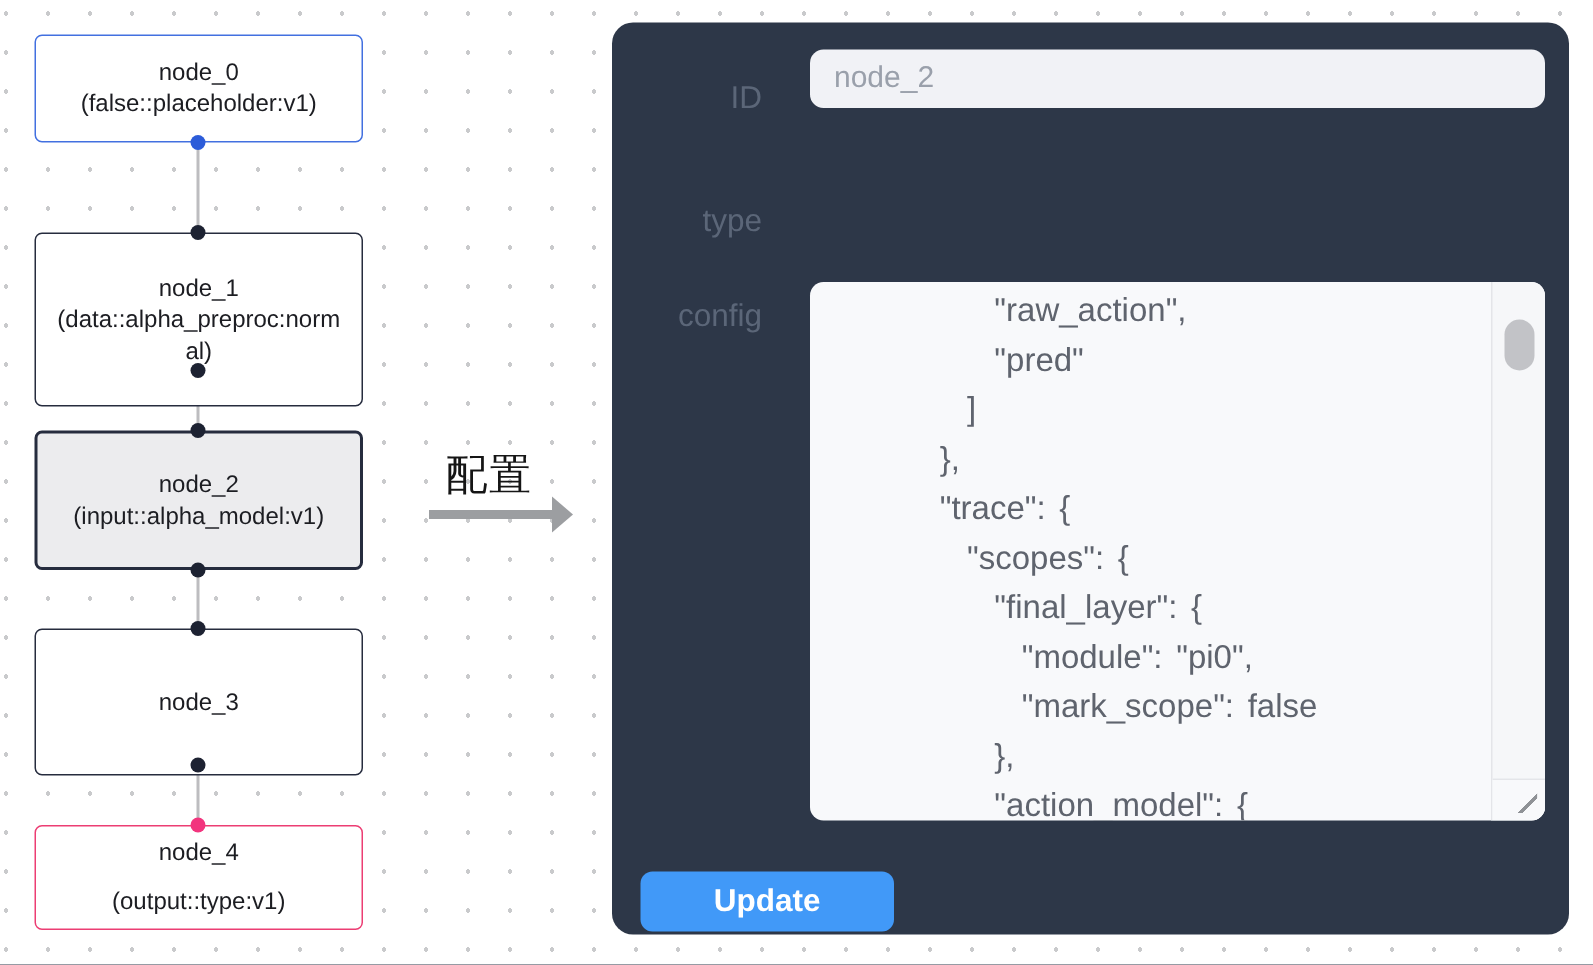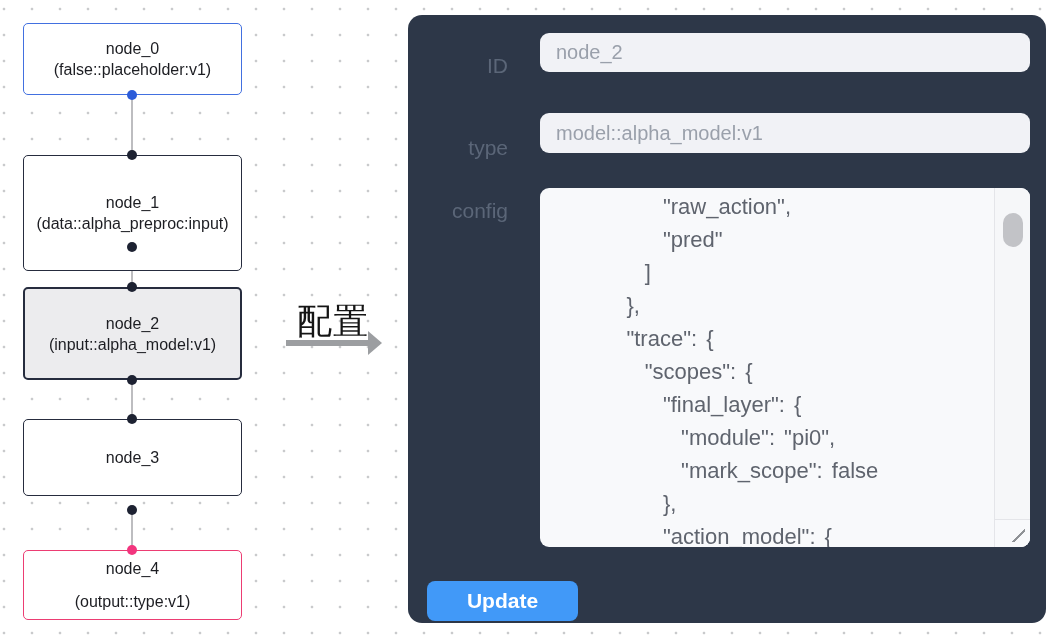--- a/index.html
+++ b/index.html
@@ -28,39 +28,39 @@
     padding: 20px 12px;
     font-size: 16px; line-height: 21px; color: #1c1d22;
     word-break: break-all;
   }
   .node--input   { border-color: #4270e0; }
   .node--output  { border-color: #ec3d73; gap: 12px; }
   .node--selected{ border-width: 2.4px; background: #ececee; }
   .n0 { top: 23px;  height: 72px; }
   .n1 { top: 155px; height: 116px; }
   .n2 { top: 287px; height: 93px; }
-  .n3 { top: 419px; height: 77px; }
+  .n3 { top: 419px; height: 98px; }
   .n4 { top: 550px; height: 70px; }
   .edge {
     position: absolute; left: 131px; width: 2px; background: #bdbdc0;
   }
   .e0 { top: 95px;  height: 60px; }
   .e1 { top: 247px; height: 40px; }
   .e2 { top: 380px; height: 39px; }
   .e3 { top: 510px; height: 40px; }
   .port {
     position: absolute; left: 127px; width: 10px; height: 10px;
     border-radius: 50%; background: #1d2232;
   }
   .port--blue { background: #2c5cd9; }
   .port--pink { background: #f2357e; }
   
   .anno-label {
     position: absolute; left: 297px; top: 298px;
-    font-size: 35px; color: #151515; letter-spacing: 1px;
+    font-size: 28px; color: #151515; letter-spacing: 1px;
   }
   .anno-arrow-shaft {
     position: absolute; left: 286px; top: 340px; width: 84px; height: 6px;
     background: #9c9ea1;
   }
   .anno-arrow-head {
     position: absolute; left: 368px; top: 331px; width: 0; height: 0;
     border-left: 14px solid #9c9ea1;
     border-top: 12px solid rgba(0,0,0,0);
     border-bottom: 12px solid rgba(0,0,0,0);
@@ -108,21 +108,21 @@
     position: absolute; left: 0; right: 0; bottom: 0; height: 28px;
     border-top: 1px solid #e4e5e9; background: #f8f9fb;
   }
   .resize-grip {
     position: absolute; right: 5px; bottom: 5px; width: 15px; height: 15px;
     background: repeating-linear-gradient(135deg,
       rgba(0,0,0,0) 0 3px, #8f9296 3px 5px, rgba(0,0,0,0) 5px 9px);
     clip-path: polygon(100% 0, 100% 100%, 0 100%);
   }
   .update-btn {
-    position: absolute; left: 19px; top: 566px; width: 151px; height: 40px;
+    position: absolute; left: 19px; top: 566px; width: 169px; height: 40px;
     background: #4199f8; border: none; border-radius: 8px;
     font-family: "Liberation Sans", sans-serif;
     font-size: 21px; font-weight: bold; color: #ffffff;
     display: flex; align-items: center; justify-content: center;
     cursor: pointer;
   }
 </style>
 </head>
 <body>
 
@@ -132,21 +132,21 @@
   <div class="edge e1"></div>
   <div class="edge e2"></div>
   <div class="edge e3"></div>
 
   <div class="node node--input n0">
     <div>node_0</div>
     <div>(false::placeholder:v1)</div>
   </div>
   <div class="node n1">
     <div>node_1</div>
-    <div>(data::alpha_preproc:input)</div>
+    <div>(data::alpha_preproc:normal)</div>
   </div>
   <div class="node node--selected n2">
     <div>node_2</div>
     <div>(input::alpha_model:v1)</div>
   </div>
   <div class="node n3">
     <div>node_3</div>
   </div>
   <div class="node node--output n4">
     <div>node_4</div>
@@ -164,21 +164,20 @@
 
   <div class="anno-label">配置</div>
   <div class="anno-arrow-shaft"></div>
   <div class="anno-arrow-head"></div>
 
   <div class="panel">
     <div class="panel-label lbl-id">ID</div>
     <input class="panel-input inp-id" value="node_2" style="">
 
     <div class="panel-label lbl-type">type</div>
-    <input class="panel-input inp-type" value="model::alpha_model:v1" style="">
 
     <div class="panel-label lbl-config">config</div>
     <div class="config-box">
       <div class="config-text">        "raw_action",
         "pred"
       ]
     },
     "trace": {
       "scopes": {
         "final_layer": {

